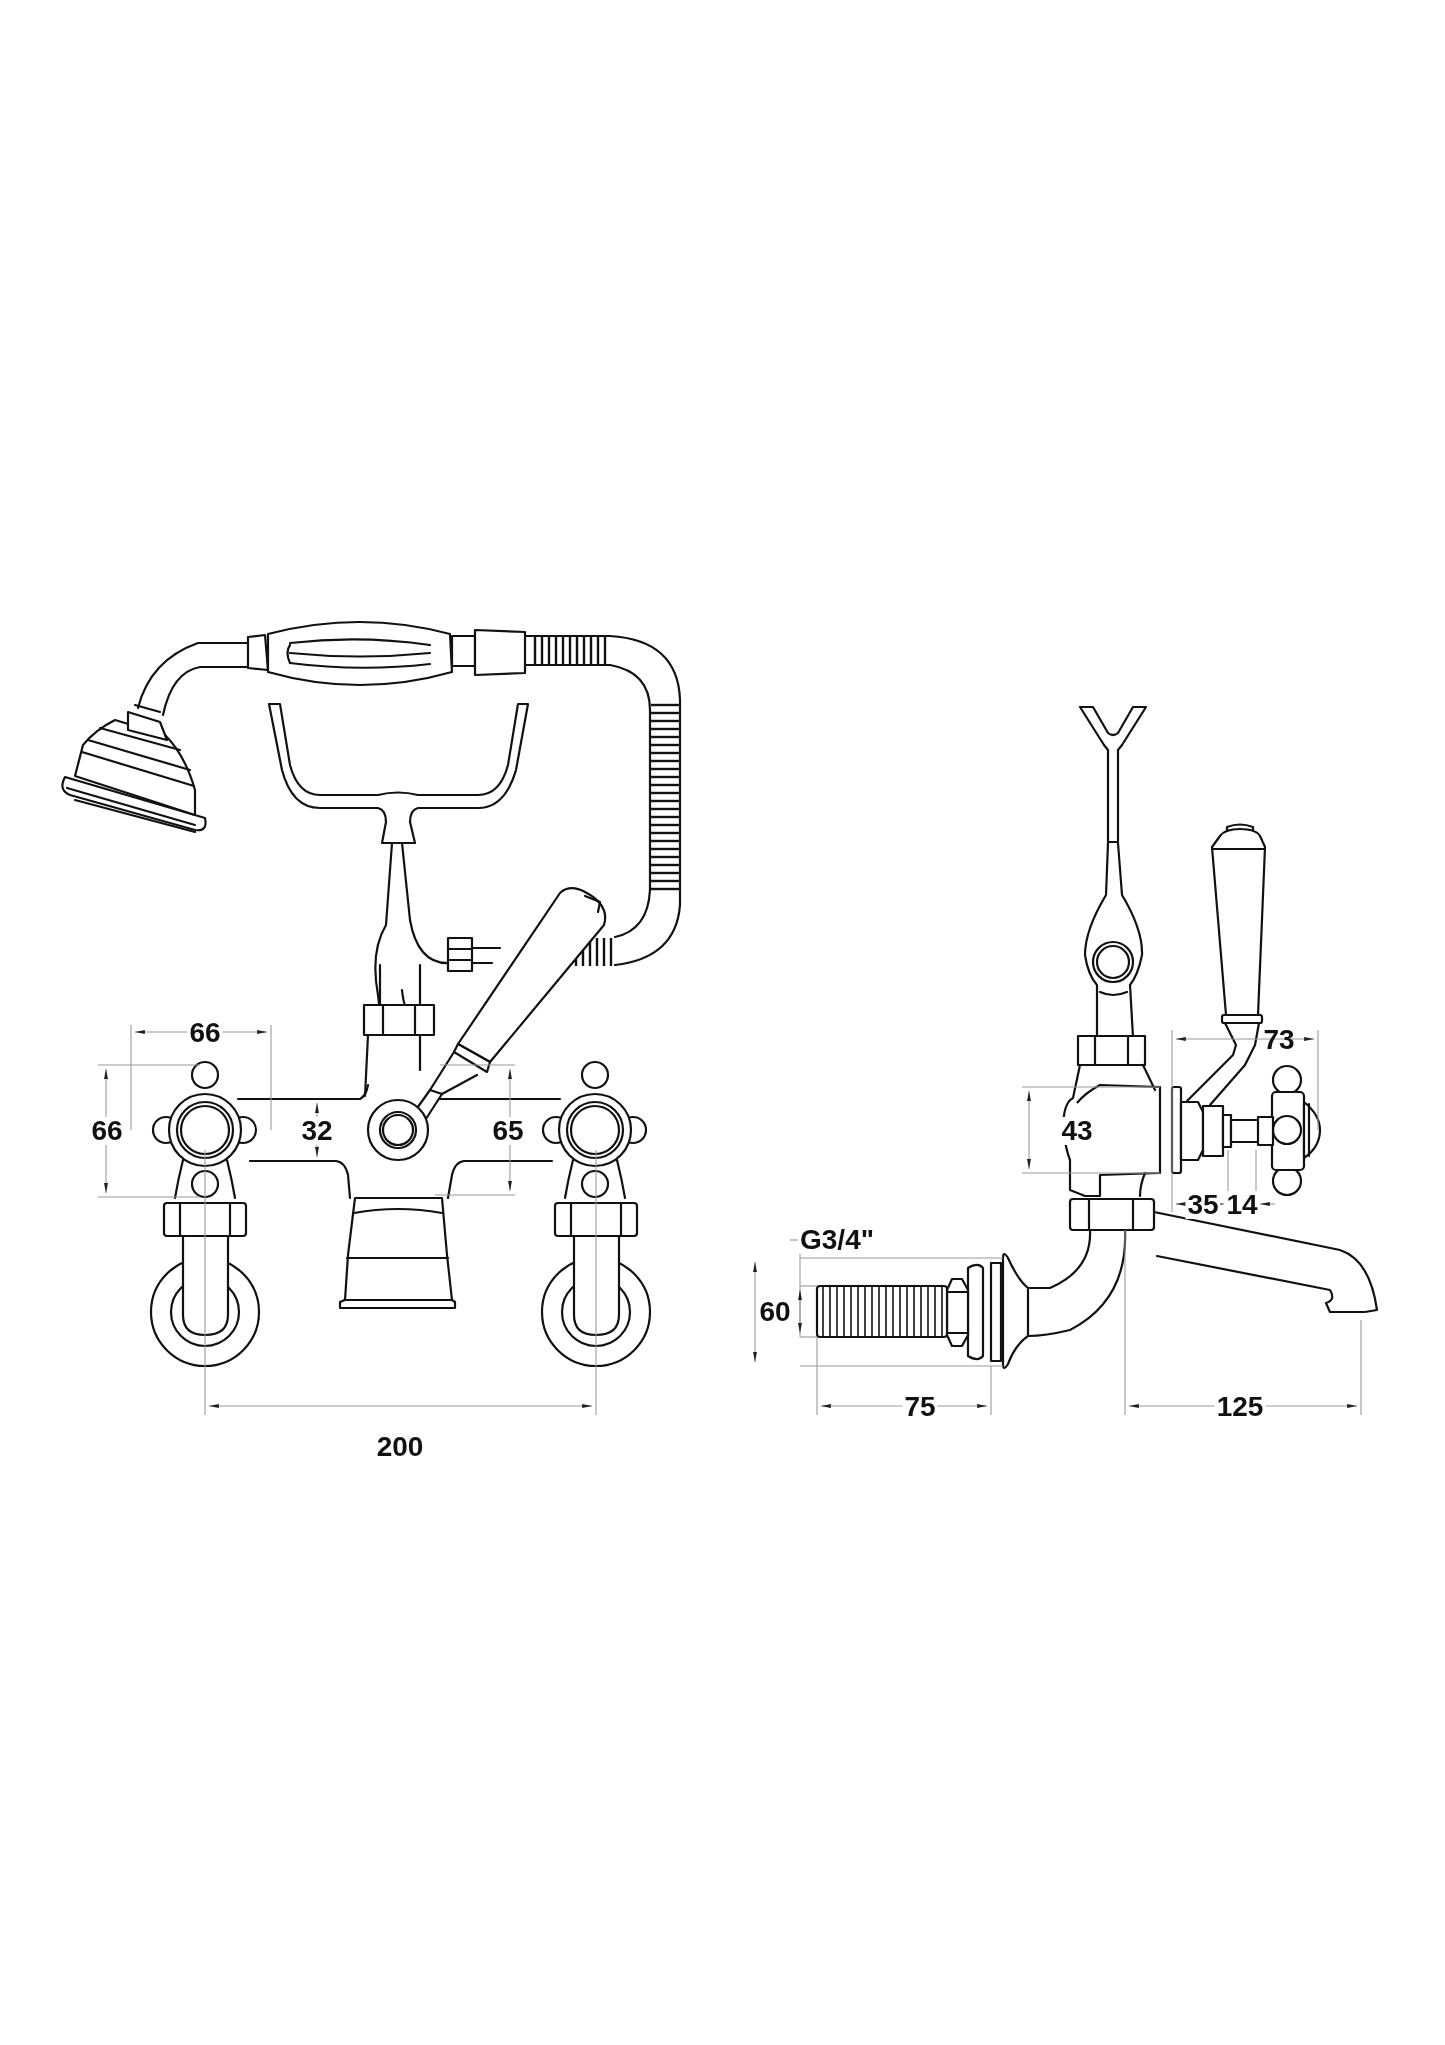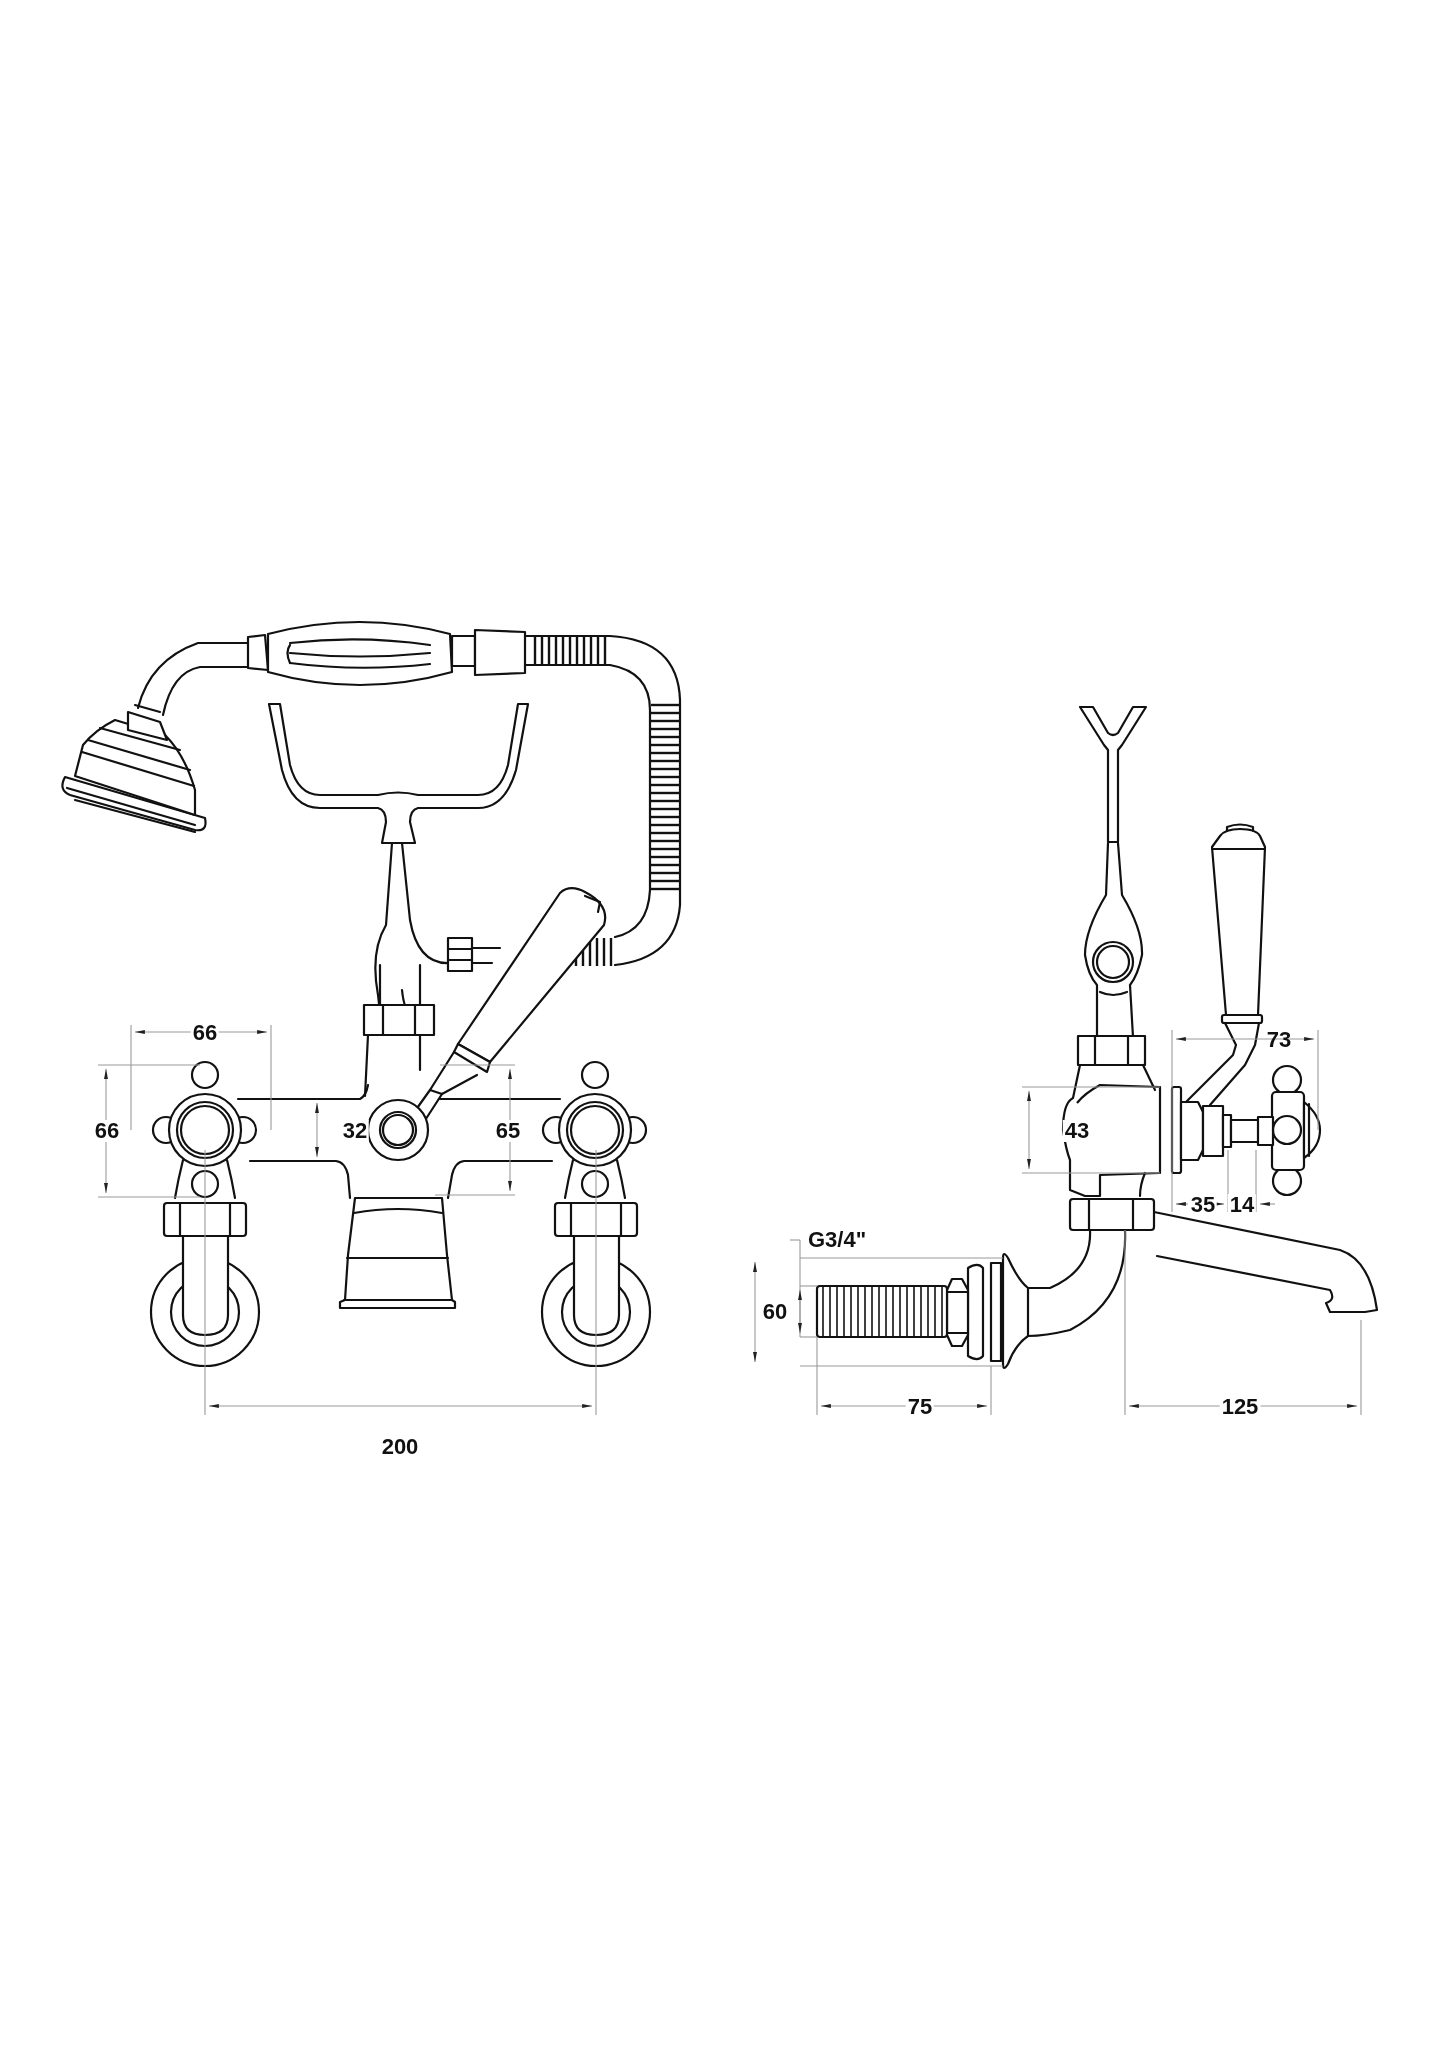--- a/index.html
+++ b/index.html
@@ -4,21 +4,21 @@
   <style>
     html, body { margin: 0; padding: 0; background: #ffffff; }
     body { width: 1445px; height: 2045px; position: relative; overflow: hidden; font-family: "Liberation Sans", "DejaVu Sans", sans-serif; }
     #drawing { position: absolute; left: 0; top: 0; width: 1445px; height: 2045px; }
     .ln { fill: none; stroke: #111111; stroke-width: 2.2; stroke-linejoin: round; stroke-linecap: round; }
     .lnw { fill: #ffffff; stroke: #111111; stroke-width: 2.2; stroke-linejoin: round; }
     .thin { fill: none; stroke: #111111; stroke-width: 1.6; }
     .dim { fill: none; stroke: #9a9a9a; stroke-width: 1.1; }
     .dimArrow { fill: #222222; stroke: none; }
     .hatch { stroke: #111111; stroke-width: 2.4; }
-    .dim-label { position: absolute; font-weight: bold; font-size: 22px; color: #111111; line-height: 1; white-space: nowrap; transform: translate(-50%, -50%); background: #ffffff; padding: 0 2px; }
+    .dim-label { position: absolute; font-weight: bold; font-size: 28px; color: #111111; line-height: 1; white-space: nowrap; transform: translate(-50%, -50%); background: #ffffff; padding: 0 2px; }
   </style>
 </head>
 <body>
 
 <svg id="drawing" viewBox="0 0 1445 2045" xmlns="http://www.w3.org/2000/svg">
   <defs>
     <marker id="arr" viewBox="0 0 10 10" refX="10" refY="5" markerWidth="9" markerHeight="9" orient="auto-start-reverse">
       <path d="M0,3 L10,5 L0,7 z" class="dimArrow"></path>
     </marker>
   </defs>
@@ -328,21 +328,21 @@
 
       <line class="dim" x1="1125" y1="1230" x2="1125" y2="1415"></line>
       <line class="dim" x1="1361" y1="1320" x2="1361" y2="1415"></line>
       <line class="dim" x1="1129" y1="1406" x2="1357" y2="1406" marker-start="url(#arr)" marker-end="url(#arr)"></line>
     </g>
   </g>
 </svg>
 
 <div class="dim-label" style="left:205px; top:1033px;">66</div>
 <div class="dim-label" style="left:107px; top:1131px;">66</div>
-<div class="dim-label" style="left:317px; top:1131px;margin-left:38px;">32</div>
+<div class="dim-label" style="left:317px; top:1131px;">32</div>
 <div class="dim-label" style="left:508px; top:1131px;">65</div>
 <div class="dim-label" style="left:400px; top:1407px;margin-top:40px;">200</div>
 
 <div class="dim-label" style="left:1250px; top:1040px; background:transparent;margin-left:29px;">73</div>
 <div class="dim-label" style="left:1029px; top:1131px;margin-left:48px;">43</div>
 <div class="dim-label" style="left:1203px; top:1205px;">35</div>
 <div class="dim-label" style="left:1242px; top:1205px;">14</div>
 <div class="dim-label" style="left:837px; top:1240px;">G3/4"</div>
 <div class="dim-label" style="left:755px; top:1312px;margin-left:20px;">60</div>
 <div class="dim-label" style="left:920px; top:1407px;">75</div>

